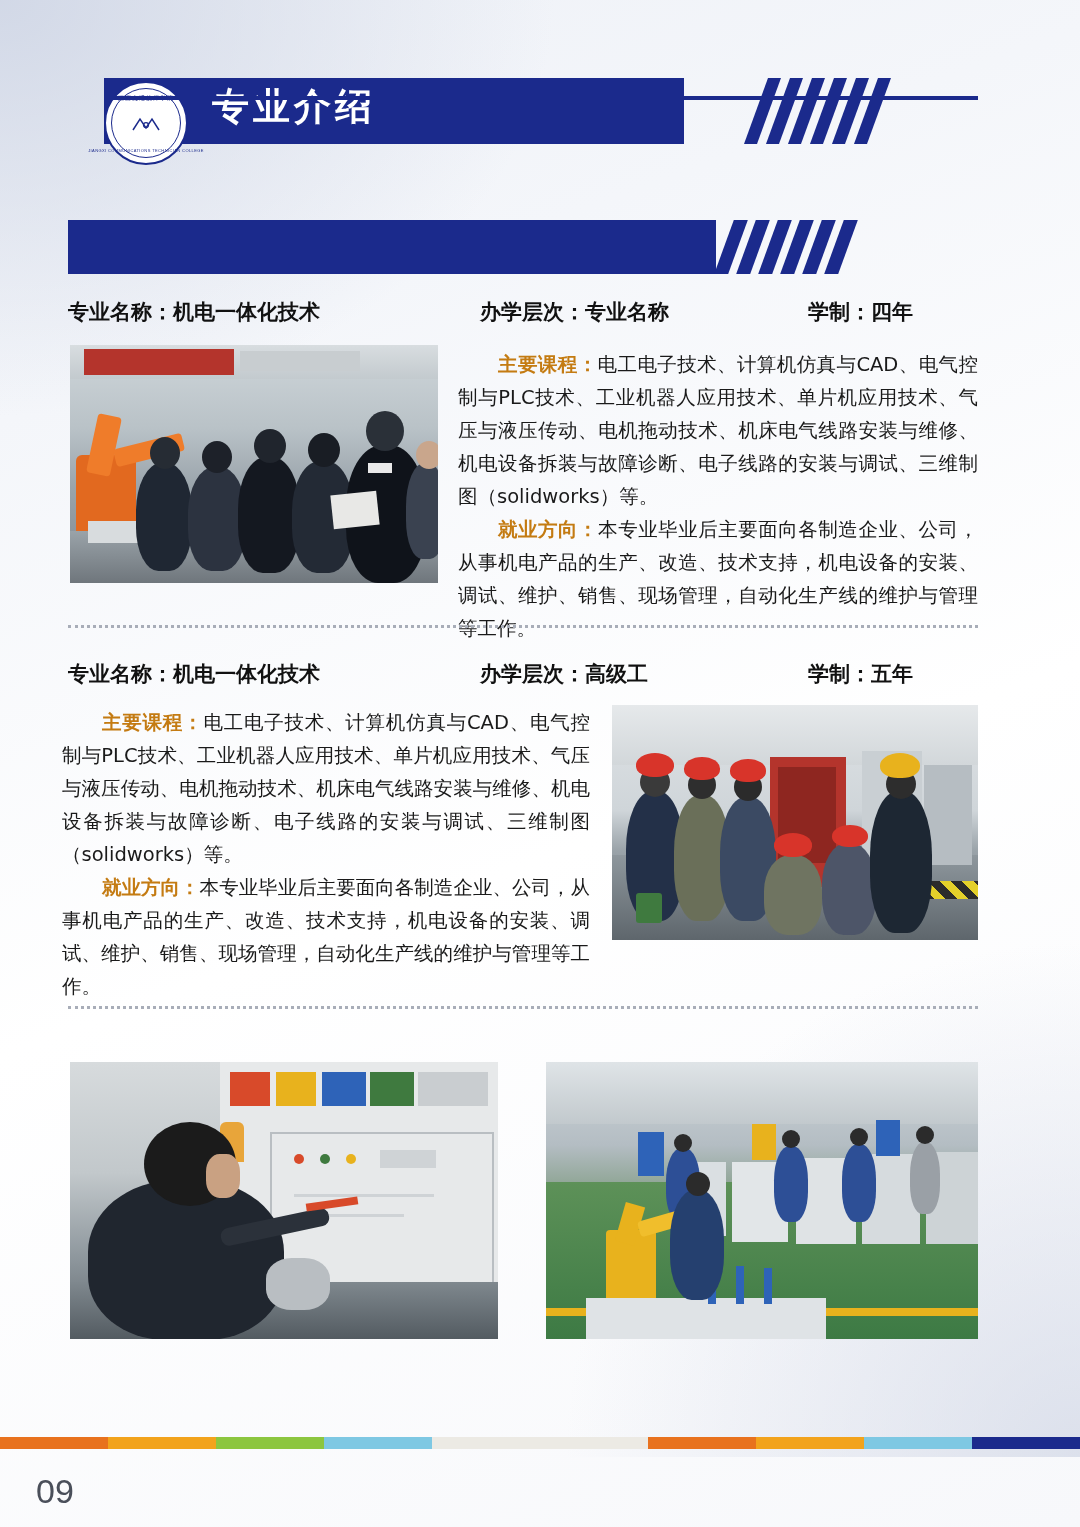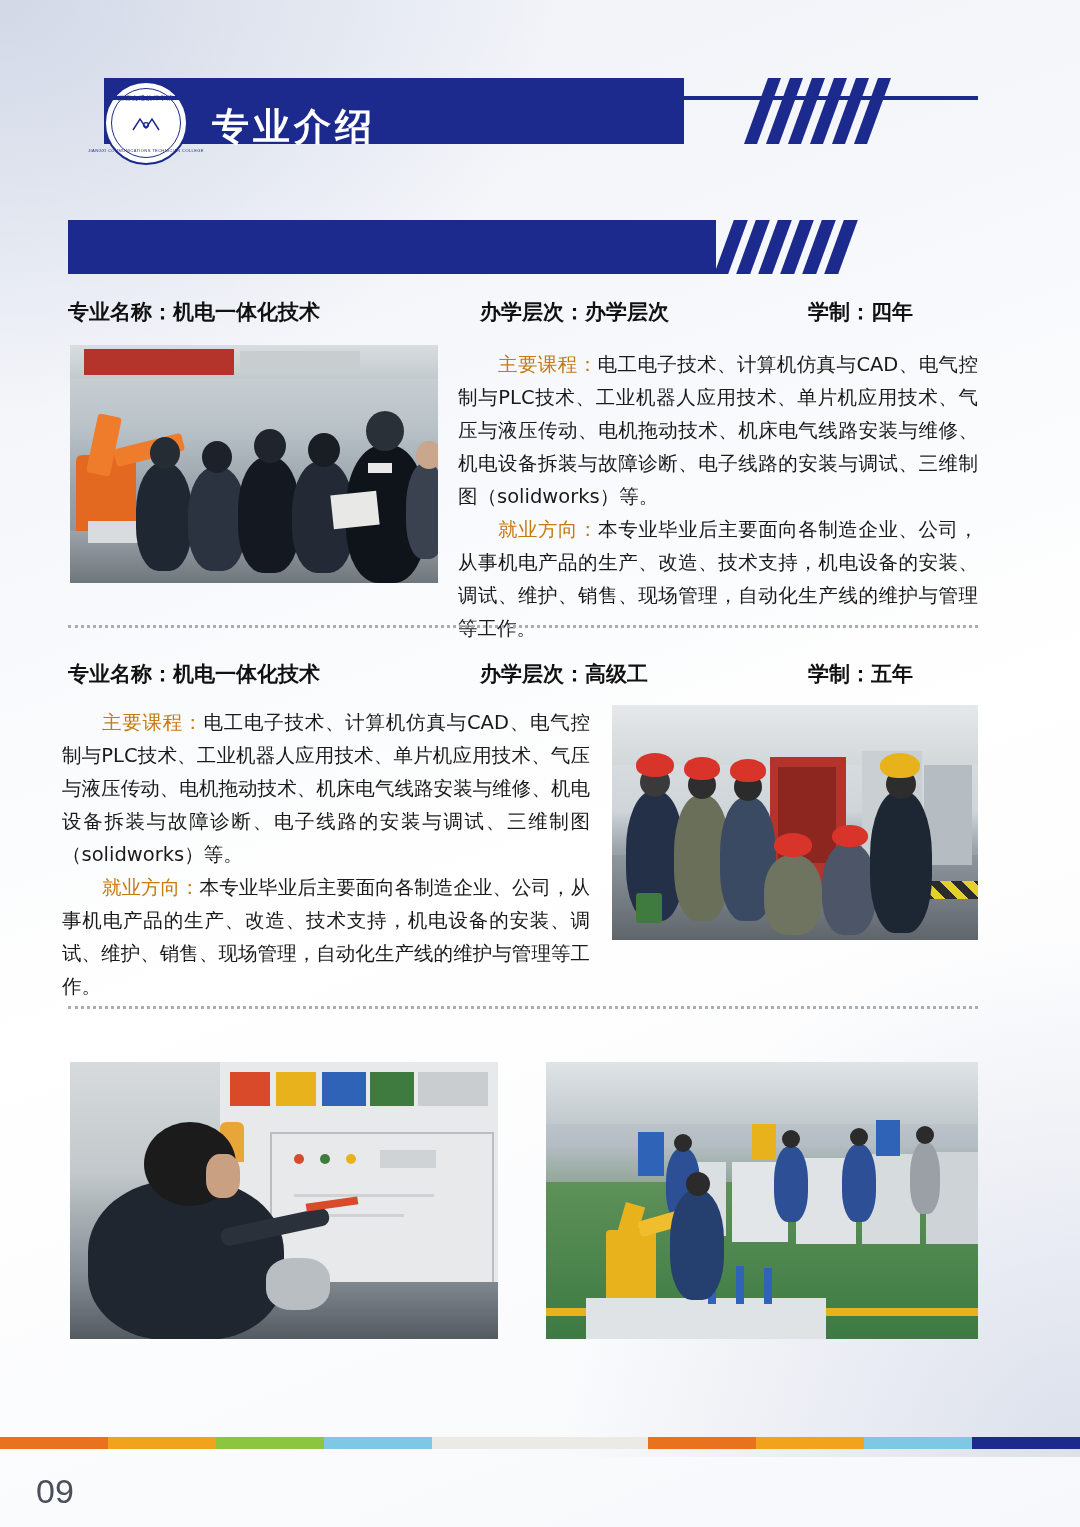--- a/index.html
+++ b/index.html
@@ -42,21 +42,21 @@
     width: 1080px; height: 72px;
   }
   .header-bar {
     position: absolute;
     left: 104px; top: 0;
     width: 580px; height: 66px;
     background: #1b2a8c;
   }
   .header-title {
     position: absolute;
-    left: 212px; top: 24px;
+    left: 212px; top: 4px;
     font-size: 37px;
     font-weight: bold;
     color: #ffffff;
     letter-spacing: 4px;
     font-family: "DejaVu Serif", serif;
   }
   .logo {
     position: absolute;
     left: 104px; top: 3px;
     width: 84px; height: 84px;
@@ -171,21 +171,21 @@
   .body-text {
     position: absolute;
     font-size: 19.5px;
     line-height: 33px;
     color: #1a1a1a;
     font-family: "DejaVu Sans", sans-serif;
     text-align: justify;
   }
   .lead {
     color: #c47b12;
-    font-weight: normal;
+    font-weight: bold;
   }
   .indent { text-indent: 40px; display: block; }
 
   .photo {
     position: absolute;
     overflow: hidden;
     background: #30353d;
   }
 
   .dotted {
@@ -257,21 +257,21 @@
         <span></span>
         <span></span>
         <span></span>
         <span></span>
         <span></span>
     </div>
   </div>
 
   <div class="meta-row" style="top:298px">
     <span class="m1"><span>专业名称：</span><span>机电一体化技术</span></span>
-    <span class="m2"><span>办学层次：</span><span>办学层次</span></span>
+    <span class="m2"><span>办学层次：</span><span>专业名称</span></span>
     <span class="m3"><span>学制：</span><span>四年</span></span>
   </div>
 
   <div class="photo" style="left:70px; top:345px; width:368px; height:238px;">
     <div class="scene">
       <div style="position:absolute;inset:0;background:linear-gradient(#cfd6da 0%, #b9c2c7 35%, #9aa4ab 60%, #7d868d 100%);"></div>
       <div style="position:absolute;left:0;top:0;width:100%;height:34px;background:linear-gradient(#d8dde0,#c3cace);"></div>
       <div style="position:absolute;left:14px;top:4px;width:150px;height:26px;background:#b4342c;"></div>
       <div style="position:absolute;left:170px;top:6px;width:120px;height:20px;background:#c8cdd0;"></div>
 

